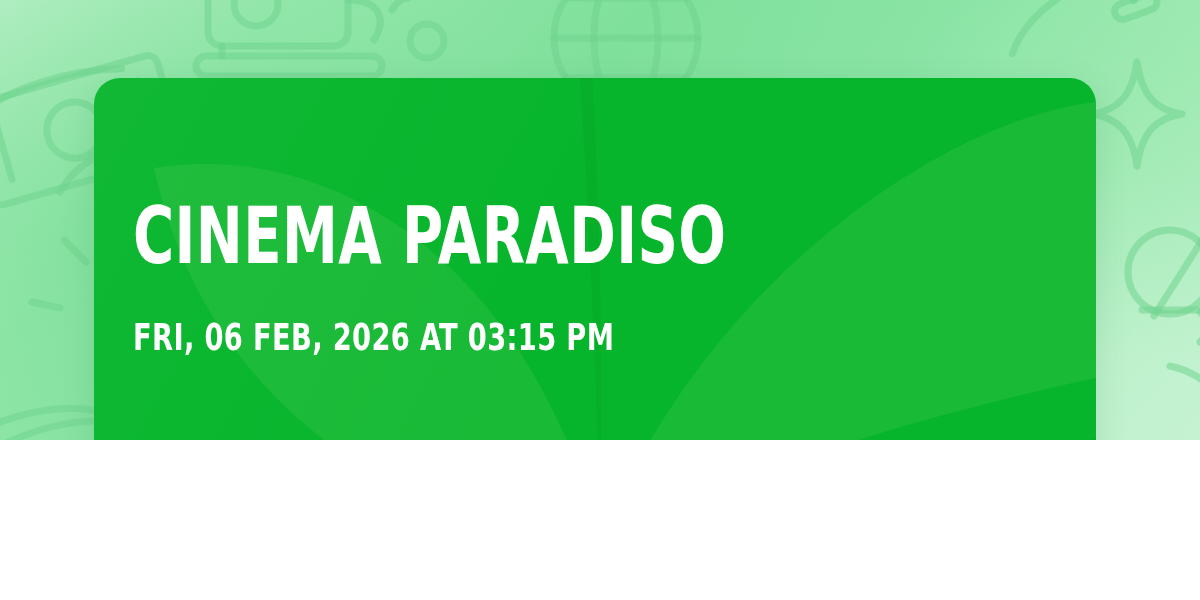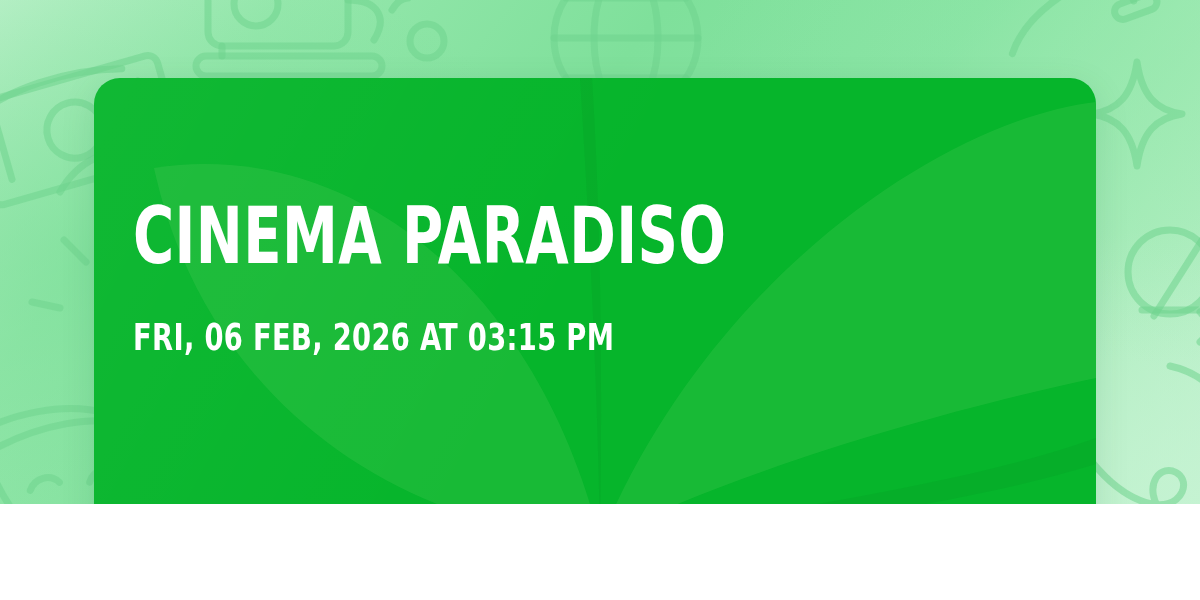--- a/index.html
+++ b/index.html
@@ -10,21 +10,21 @@
   body {
     width: 1200px;
     height: 600px;
     overflow: hidden;
     font-family: "Liberation Sans", sans-serif;
   }
 
   #stage {
     position: relative;
     width: 1200px;
-    height: 504px;
+    height: 440px;
     overflow: hidden;
     background: #8CE6A6;
   }
 
   
   .bg-gradient {
     position: absolute;
     inset: 0;
     background:
       linear-gradient(128deg,

